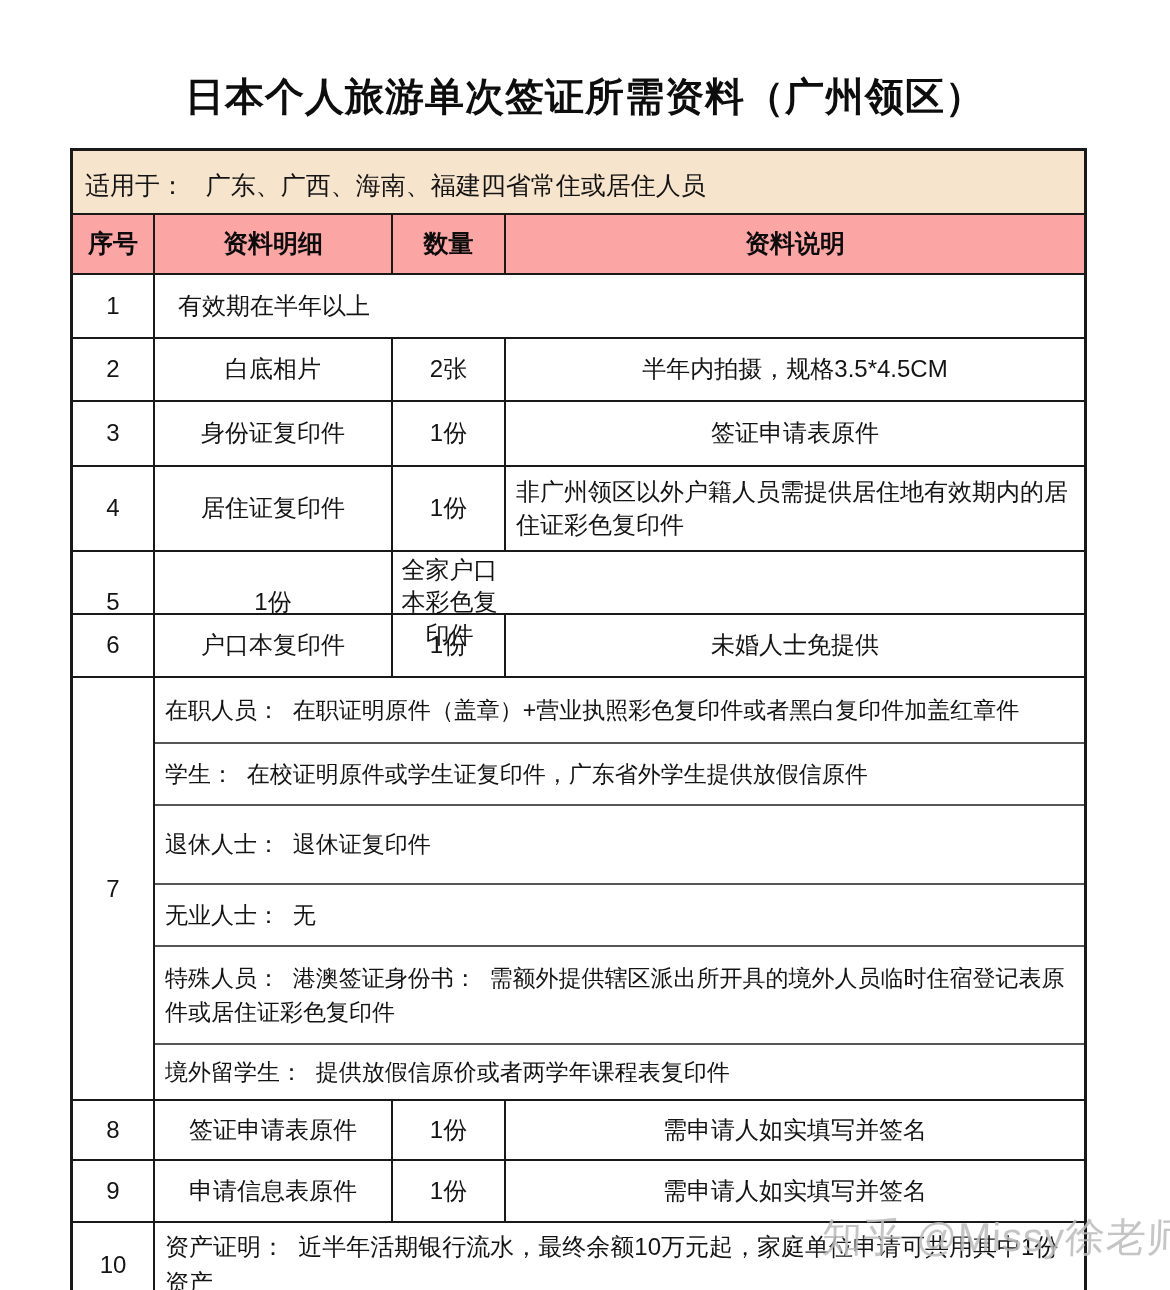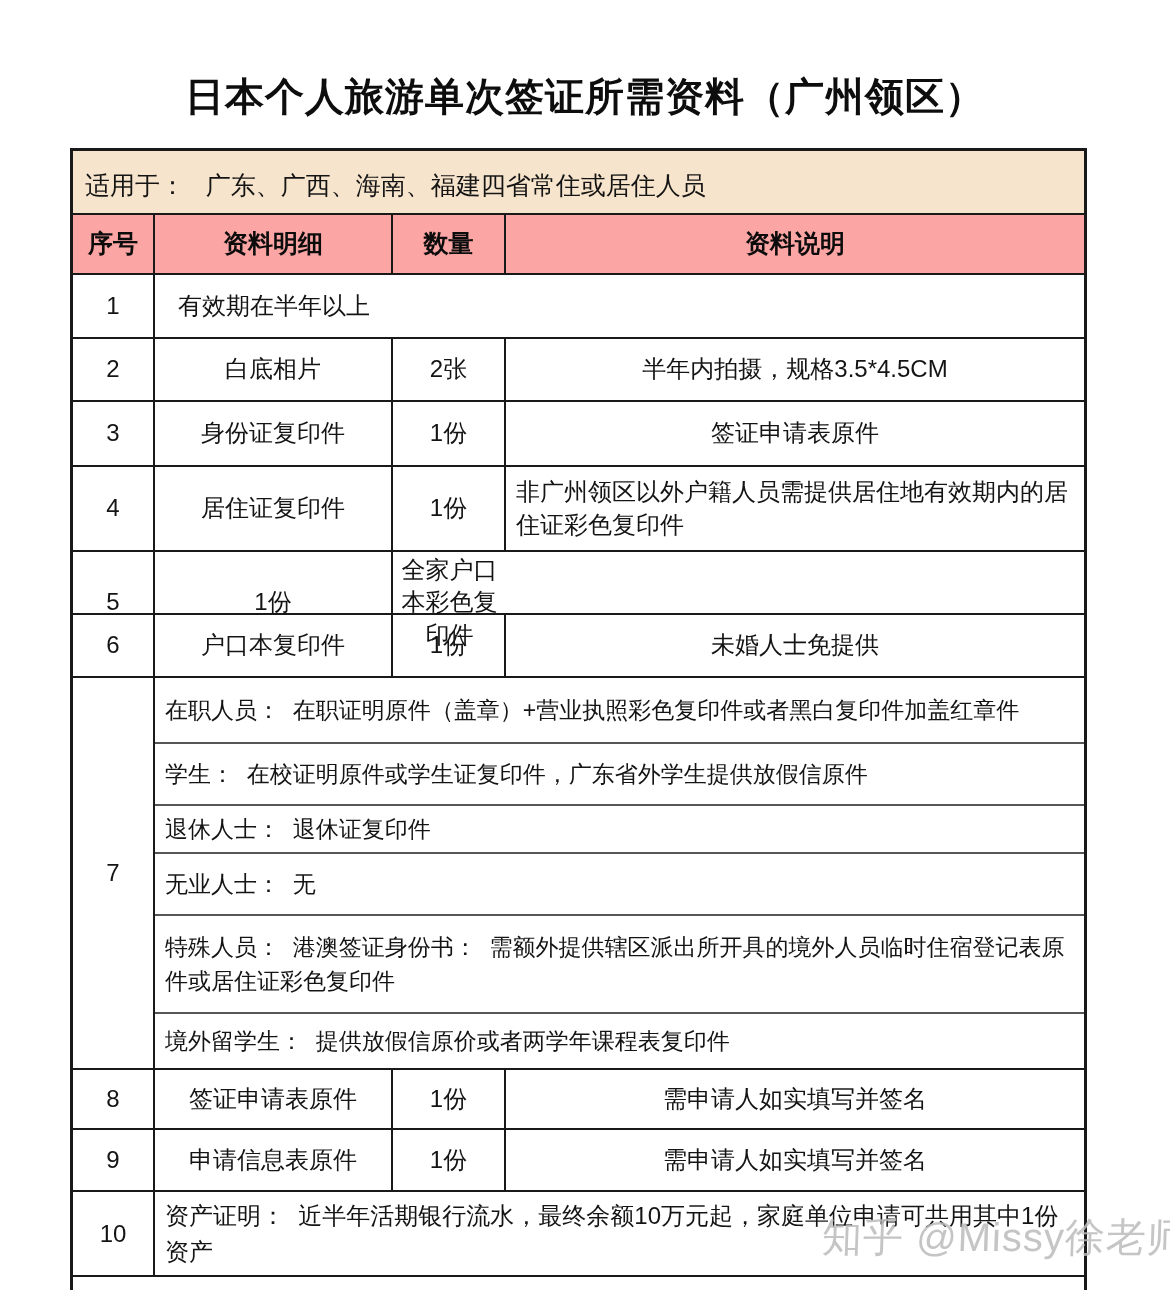--- a/index.html
+++ b/index.html
@@ -33,21 +33,21 @@
   .r8{height:60px}.r9{height:62px}
   .r10{ height:85px; border-bottom:none; }
 
   .merged{ display:grid; grid-template-columns:82px 1fr; border-bottom:2px solid #191919; }
   .merged .no-cell{ display:flex; align-items:center; justify-content:center;
                     border-right:2px solid #191919; font-size:24px; }
   .subwrap{ display:flex; flex-direction:column; }
   .sub{ display:flex; align-items:center; padding:2px 10px; font-size:23px; line-height:1.5;
         border-bottom:2px solid #565656; white-space:pre-wrap; }
   .sub:last-child{ border-bottom:none;border-radius:17px; }
-  .s1{height:66px}.s2{height:62px}.s3{height:48px}.s4{height:62px}.s5{height:98px}.s6{height:54px}
+  .s1{height:66px}.s2{height:62px}.s3{height:79px}.s4{height:62px}.s5{height:98px}.s6{height:54px}
 
   .r10 .big-cell{ display:flex; align-items:center; padding:4px 10px; font-size:24px;
                   line-height:1.5; white-space:pre-wrap; }
 
   .watermark{
     position:absolute; left:822px; top:1210px; width:348px;
     font-size:40px; color:rgba(187,187,187,0.85); letter-spacing:1px;
     transform:skewX(-2deg); z-index:6; white-space:nowrap;
   }
 </style>

